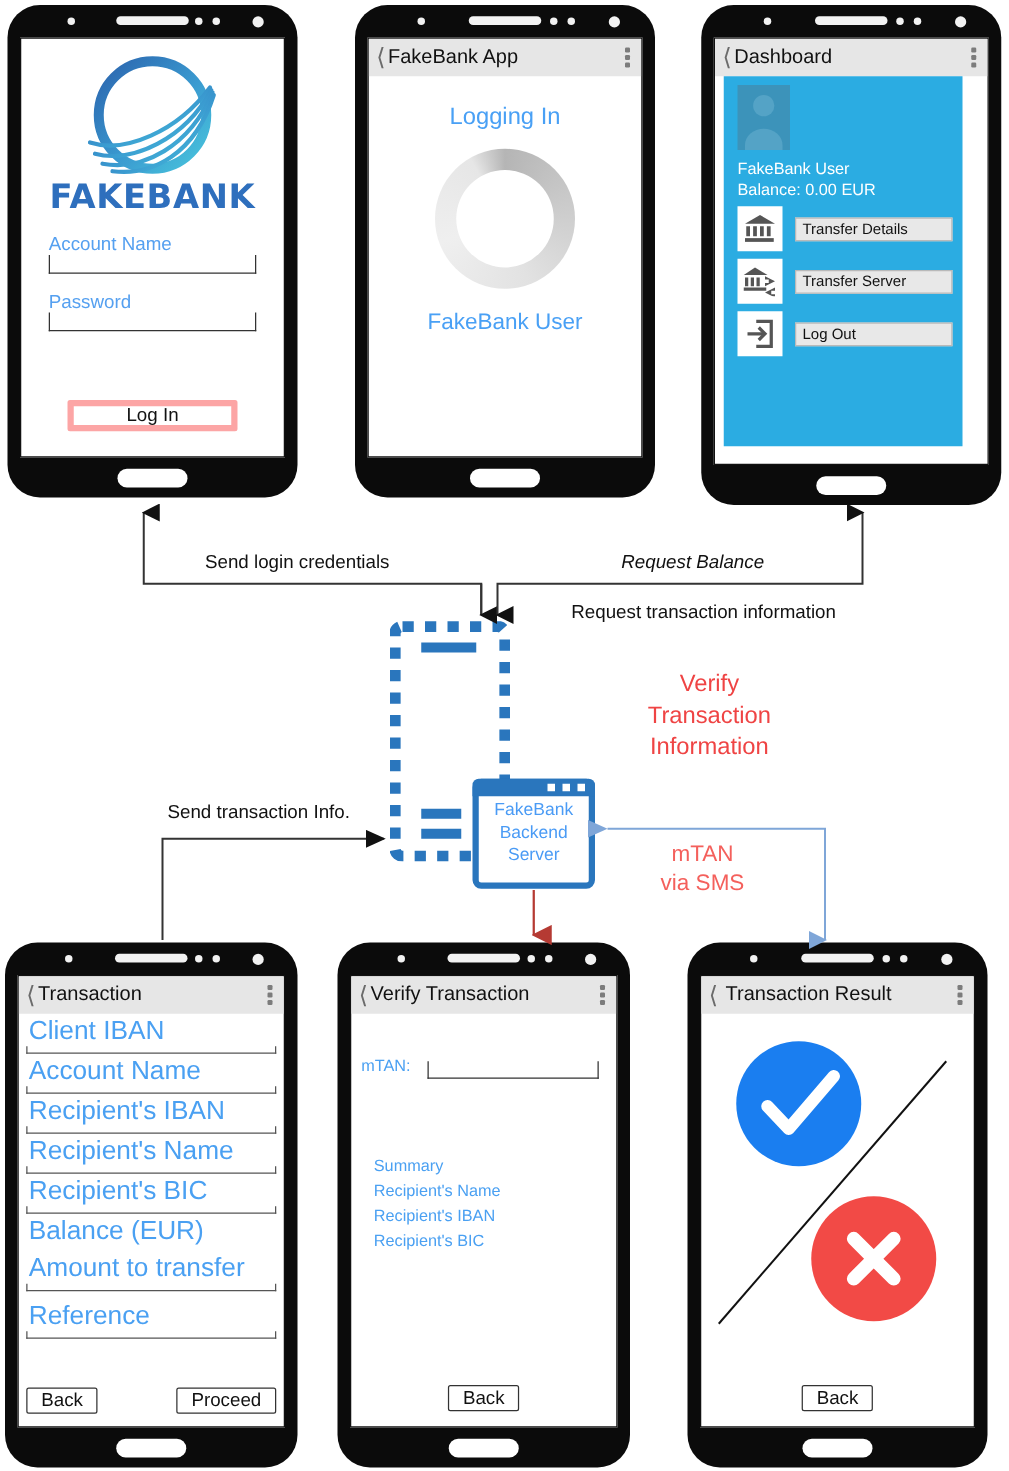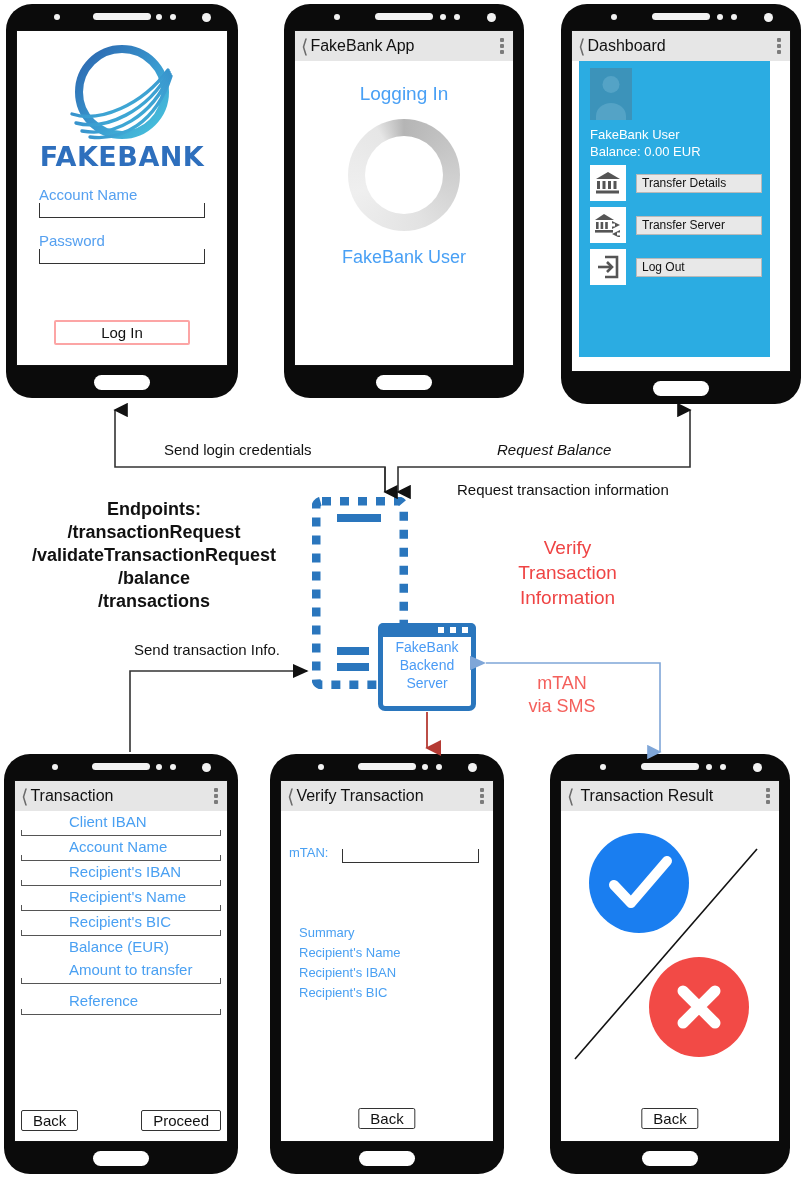--- a/index.html
+++ b/index.html
@@ -49,21 +49,21 @@
   .brandword {
     font-family:"DejaVu Sans", sans-serif;
     font-weight:bold; font-size:27px; letter-spacing:0.5px;
     color:#2e6fbd; margin-top:-8px;
   }
   .field { margin:14px 22px 0 22px; position:relative; }
   .field .lbl { font-size:15px; color:#55a0f0; }
   .field .line { height:15px; border-left:1px solid #333; border-right:1px solid #333; border-bottom:1px solid #333; }
   .loginbtn {
     position:absolute; left:50%; transform:translateX(-50%); bottom:20px;
-    width:136px; height:25px; border:2px solid #fca5a5; background:#fff;
+    width:136px; height:25px; border:5px solid #fca5a5; background:#fff;
     display:flex; align-items:center; justify-content:center;
     font-size:15px; color:#111; border-radius:2px;
   }
 
   
   #p2 { left:284px; top:4px; width:240px; height:394px; }
   .logging-title { text-align:center; font-size:19px; color:#49a0f5; margin-top:22px; }
   .spinner {
     width:112px; height:112px; margin:14px auto 0 auto; border-radius:50%;
     background:conic-gradient(from 0deg,#b5b5b5 0deg, #c9c9c9 70deg, #e2e2e2 160deg, #efefef 250deg, #e6e6e6 330deg, #b5b5b5 360deg);
@@ -83,21 +83,21 @@
   .dash-row { display:flex; align-items:center; margin:6px 0 0 11px; }
   .dash-ico { width:36px; height:36px; background:#fff; display:flex; align-items:center; justify-content:center; flex:0 0 auto; }
   .dash-btn {
     margin-left:10px; width:126px; height:19px; background:#e8e8e8; border:1px solid #b9b9b9;
     font-size:12px; color:#111; display:flex; align-items:center; padding-left:5px;
   }
 
   
   #p4 { left:4px; top:754px; width:234px; height:420px; }
   .trow { margin:0 6px; }
-  .trow .tl { font-size:15px; color:#4aa0f2; padding:2px 0 0 2px;margin-left:46px; }
+  .trow .tl { font-size:21px; color:#4aa0f2; padding:2px 0 0 2px; }
   .trow .tline { border-bottom:1px solid #555; border-left:1px solid #555; border-right:1px solid #555; height:6px; }
   .trow.nobox .tline { border:0; height:4px; }
   .btnrow { position:absolute; left:6px; right:6px; bottom:10px; display:flex; justify-content:space-between; }
   .sbtn { border:1px solid #333; background:#fff; font-size:15px; padding:1px 11px; border-radius:2px; color:#111; }
 
   
   #p5 { left:270px; top:754px; width:234px; height:420px; }
   .mtan-row { display:flex; align-items:flex-end; margin:34px 14px 0 8px; }
   .mtan-lbl { font-size:13px; color:#4aa0f2; padding-bottom:3px; }
   .mtan-line { flex:1; margin-left:14px; border-bottom:1px solid #333; border-left:1px solid #333; border-right:1px solid #333; height:14px; }
@@ -453,27 +453,20 @@
     <g>
       <path d="M660,752 L660,663 L486,663" fill="none" stroke="#7fa6d8" stroke-width="1.6" marker-start="url(#ah-lb-d)" marker-end="url(#ah-lb-l)"></path>
     </g>
   </svg>
 
   <div class="txt lbl-blk" style="left:164px; top:441px;">Send login credentials</div>
   <div class="txt lbl-blk" style="left:497px; top:441px;font-style:italic;">Request Balance</div>
   <div class="txt lbl-blk" style="left:457px; top:481px;">Request transaction information</div>
   <div class="txt lbl-blk" style="left:134px; top:641px;">Send transaction Info.</div>
 
-  <div class="endpoints">
-    <div>Endpoints:</div>
-    <div>/transactionRequest</div>
-    <div>/validateTransactionRequest</div>
-    <div>/balance</div>
-    <div>/transactions</div>
-  </div>
 
   <div class="verify-txt">
     <div>Verify</div>
     <div>Transaction</div>
     <div>Information</div>
   </div>
 
   <div class="mtan-txt">
     <div>mTAN</div>
     <div>via SMS</div>

